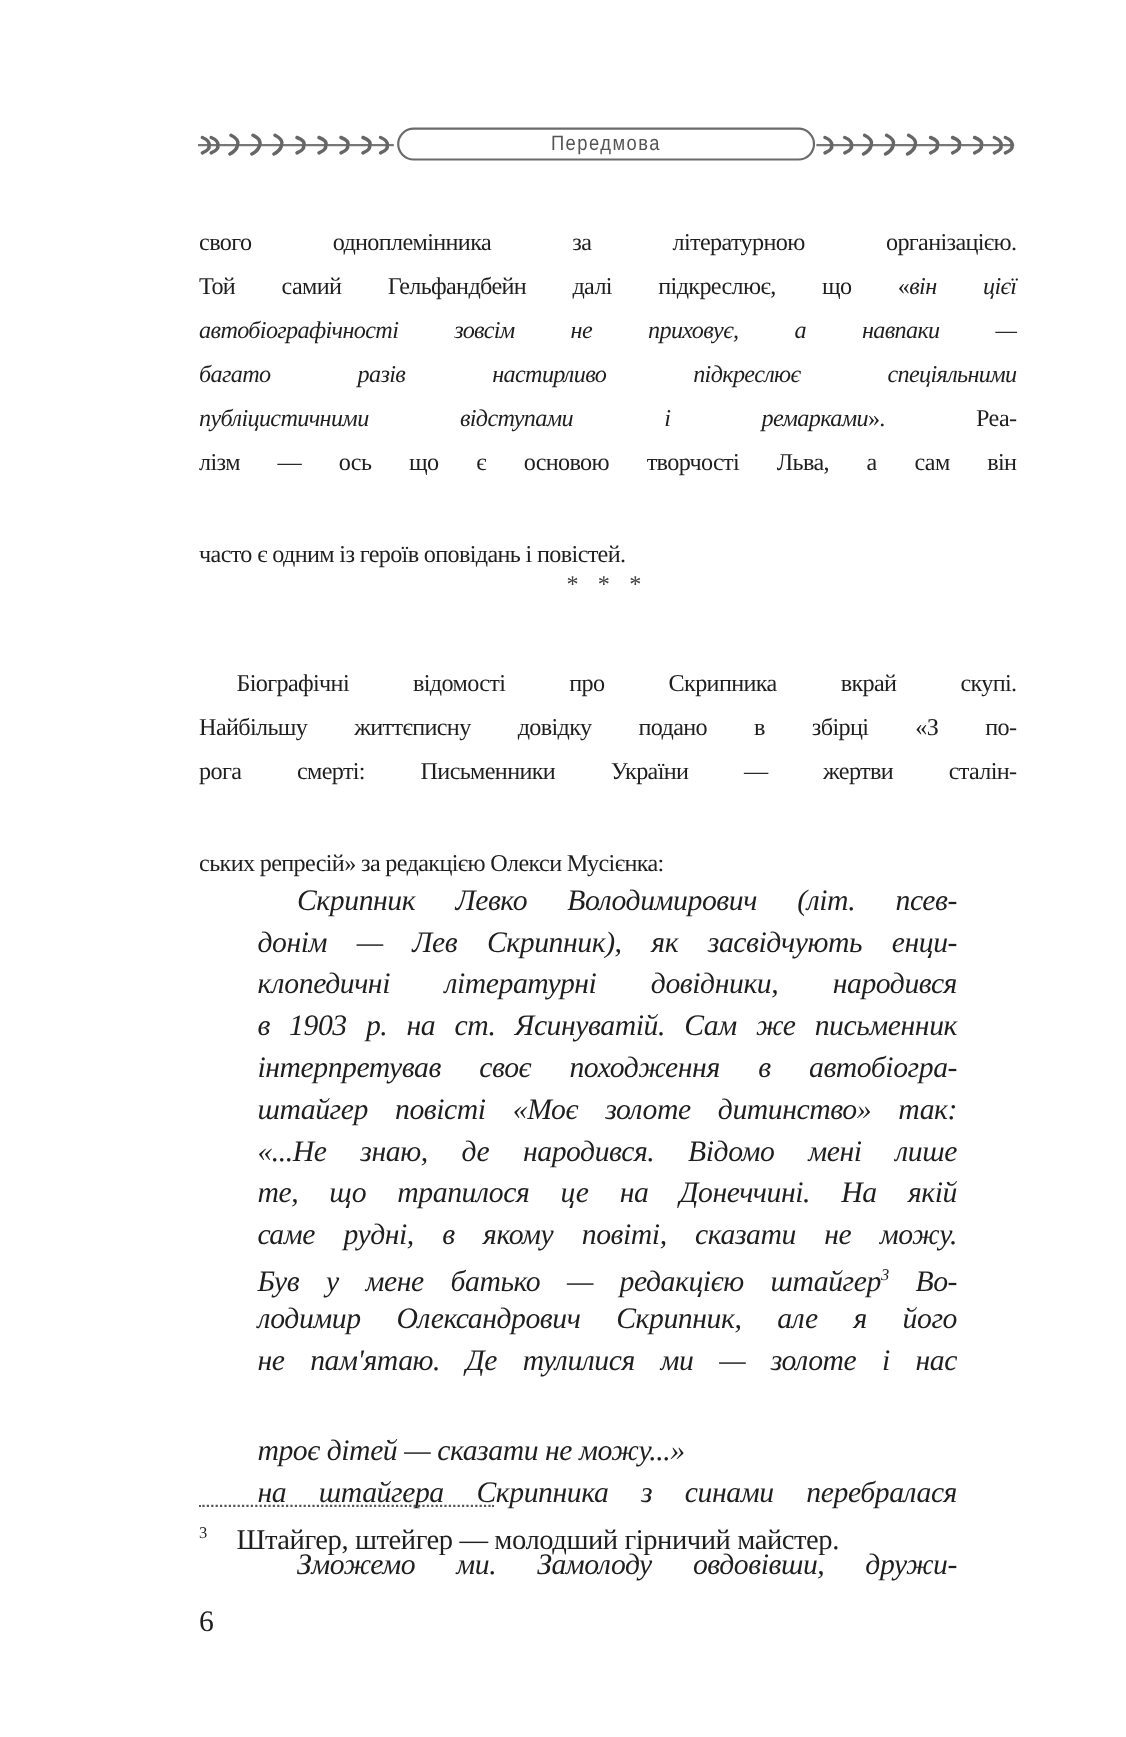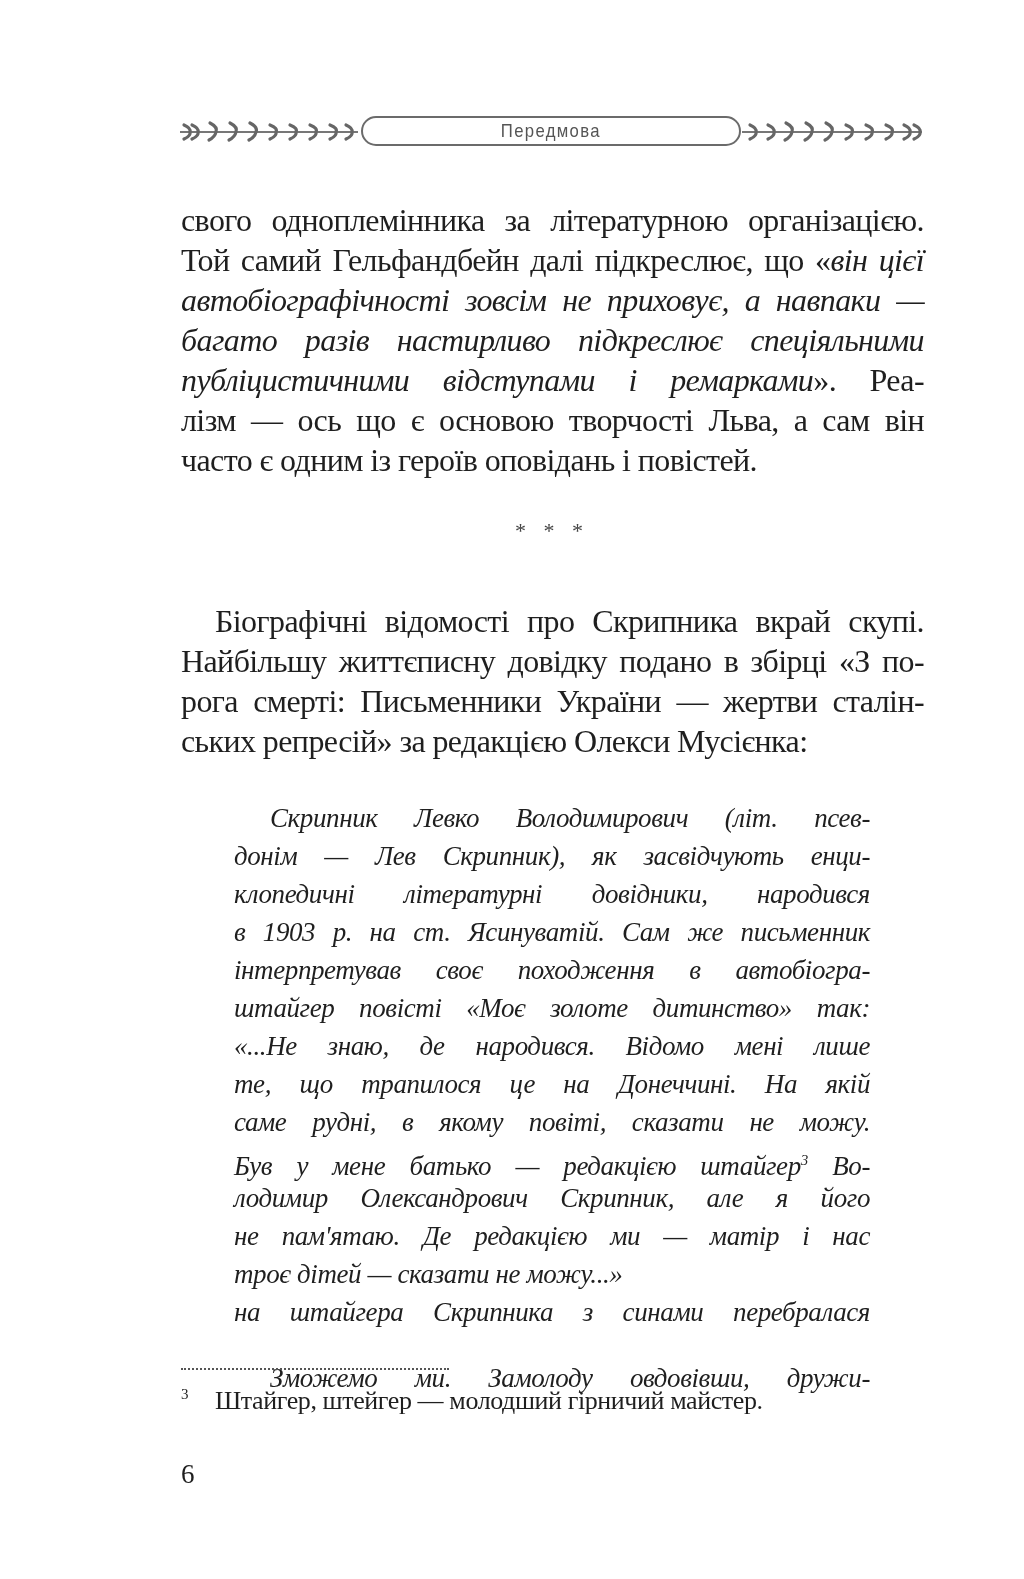--- a/index.html
+++ b/index.html
@@ -58,28 +58,29 @@
     }
     
     .text-block {
       position: absolute;
       left: 181px;
       width: 743px;
     }
     .line {
       height: 40px;
       line-height: 40px;
-      font-size: 32px;
+      font-size: 22px;
       white-space: nowrap;
       text-align: justify;
       text-align-last: justify;
       letter-spacing: -0.6px;
     }
     .line.last {
       text-align-last: left;
+      margin-top: 44px;
     }
     .line.indent {
       padding-left: 34px;
       margin-top: 28px;
     }
     .it {
       font-style: italic;
     }
     .main1 { top: 200px; }
     .asterisks {
@@ -227,21 +228,21 @@
     <div class="line">в 1903 р. на ст. Ясинуватій. Сам же письменник</div>
     <div class="line">інтерпретував своє походження в автобіогра-</div>
     <div class="line">штайгер повісті «Моє золоте дитинство» так:</div>
     <div class="line">«...Не знаю, де народився. Відомо мені лише</div>
     <div class="line">те, що трапилося це на Донеччині. На якій</div>
     <div class="line">саме рудні, в якому повіті, сказати не можу.</div>
     <div class="line">
       <span>Був у мене батько — редакцією штайгер</span><span class="sup">3</span><span> Во-</span>
     </div>
     <div class="line">лодимир Олександрович Скрипник, але я його</div>
-    <div class="line">не пам'ятаю. Де редакцією ми — матір і нас</div>
+    <div class="line">не пам'ятаю. Де тулилися ми — золоте і нас</div>
     <div class="line last">троє дітей — сказати не можу...»</div>
     <div class="line">на штайгера Скрипника з синами перебралася</div>
     <div class="line indent">Зможемо ми. Замолоду овдовівши, дружи-</div>
   </div>
 
   <div class="footnote-rule"></div>
   <div class="footnote">
     <span class="footnote-mark">3</span><span>Штайгер, штейгер — молодший гірничий майстер.</span>
   </div>
 

